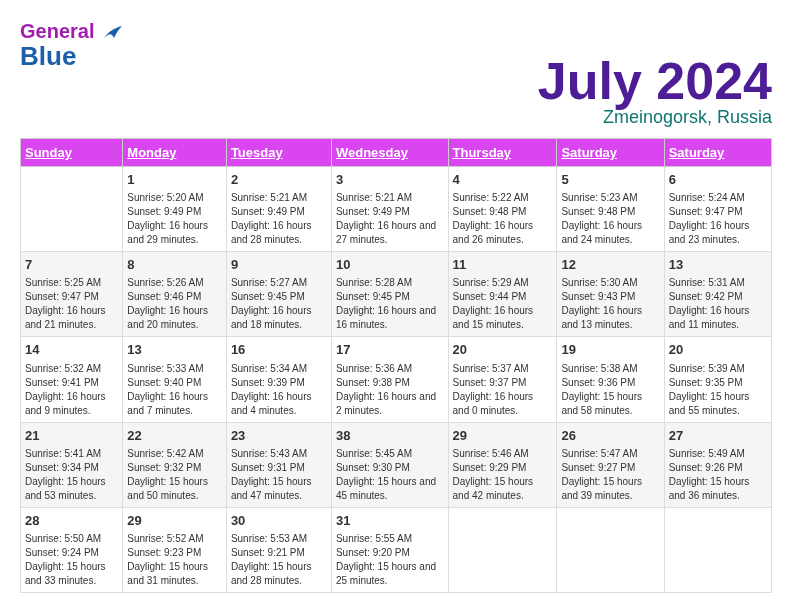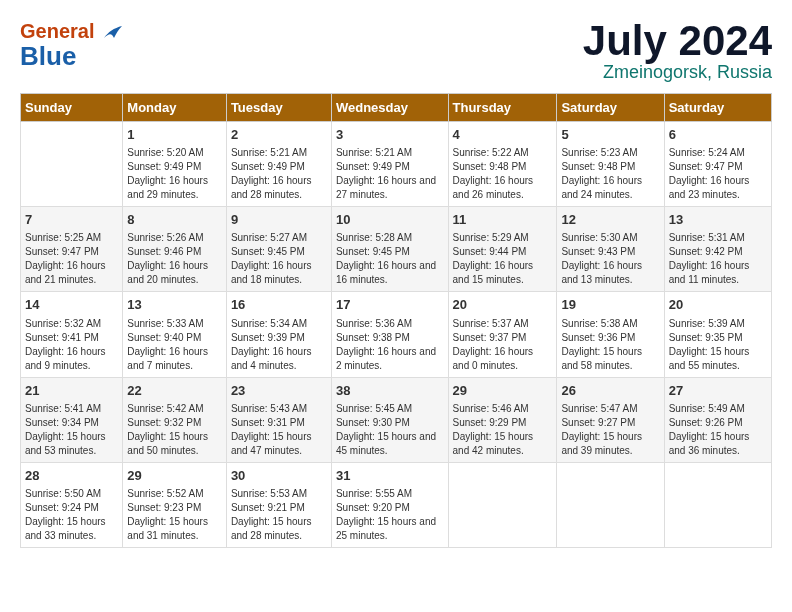--- a/index.html
+++ b/index.html
@@ -17,37 +17,39 @@
       margin-bottom: 10px;
     }
     .logo {
       display: flex;
       align-items: center;
     }
     .title-section {
       text-align: right;
     }
     .month-title {
-      font-size: 42px;
+      font-size: 52px;
       font-weight: bold;
-      color: #0f172a;
+      color: #4c1d95;
       line-height: 1;
+      margin-top: 35px;
     }
     .location-title {
       font-size: 18px;
       color: #0f766e;
     }
     table {
       width: 100%;
       border-collapse: collapse;
       font-size: 11px;
     }
     thead tr {
-      background-color: #a16207;
+      background-color: #d946ef;
       color: white;
+      text-decoration: underline;
     }
     thead th {
       padding: 6px 4px;
       text-align: left;
       font-size: 13px;
       font-weight: bold;
       border: 1px solid #ccc;
     }
     tbody tr {
       vertical-align: top;
@@ -75,21 +77,21 @@
     .empty-cell {
       background: #fff;
     }
   </style>
 </head>
 <body>
 
 <div class="header">
   <div class="logo">
     <div>
-      <div style="font-size:20px; font-weight:bold; color:#c2410c; line-height:1.1;">
+      <div style="font-size:20px; font-weight:bold; color:#a21caf; line-height:1.1;">
         General
         <svg width="22" height="18" viewBox="0 0 22 18" style="display:inline-block; vertical-align:middle; margin-left:2px;">
           <path d="M2 14 C6 8, 12 4, 20 2 C16 6, 14 10, 12 14 C10 10, 8 8, 2 14Z" fill="#1a5fa8"></path>
         </svg>
       </div>
       <div style="font-size:26px; font-weight:bold; color:#1a5fa8; line-height:1.1;">Blue</div>
     </div>
   </div>
   <div class="title-section">
     <div class="month-title">July 2024</div>

